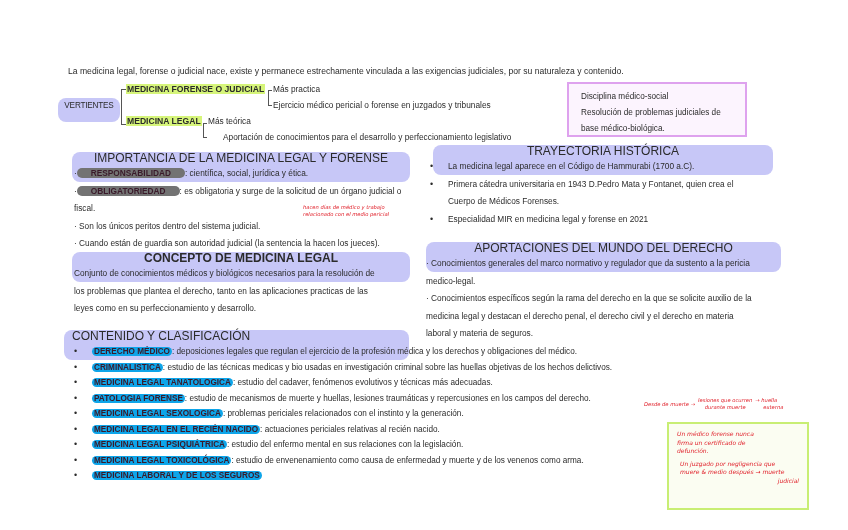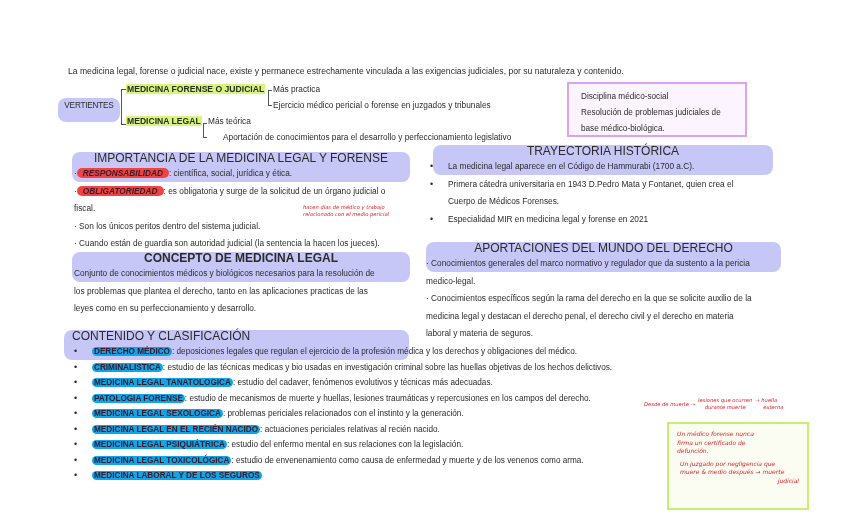--- a/index.html
+++ b/index.html
@@ -21,21 +21,21 @@
     .med-legal { left: 126px; top: 116px; }
     .sub-text { font-size: 8.3px; white-space: nowrap; }
 
     .def-box { left: 567px; top: 82px; width: 180px; height: 55px; border: 2px solid #dea2ee; background: #fcf4fe; padding: 5px 12px 0 12px; font-size: 8.2px; line-height: 16px; }
 
     .hdr { height: 30px; line-height: 13px; text-align: center; font-size: 12px; }
     .hdr-left { text-align: left; padding-left: 8px; }
 
     .para { font-size: 8.3px; line-height: 17.5px; }
     .hl-pink { background: #0ea5e9; border-radius: 5px; padding: 0 2px; font-weight: bold; color: #3a1a2a; font-size: 8.2px; }
-    .hl-pink-soft { background: #ef4444; border-radius: 5px; padding: 0 6px; font-weight: bold; color: #3a1a2a; font-style: italic; }
+    .hl-pink-soft { background: #737373; border-radius: 5px; padding: 0 14px; font-weight: bold; color: #3a1a2a; }
 
     ul.bul { list-style: none; }
     ul.bul li { position: relative; padding-left: 18px; }
     ul.bul li::before { content: "•"; position: absolute; left: 0; top: 0; font-size: 9px; }
 
     .red-note { color: #e0202a; font-family: "DejaVu Sans", sans-serif; font-style: italic; font-size: 5.2px; line-height: 7px; }
     .note-box { left: 667px; top: 422px; width: 142px; height: 88px; border: 2px solid #c8ee74; background: #fbfdf2; padding: 6px 8px; }
   </style>
 </head>
 <body>

